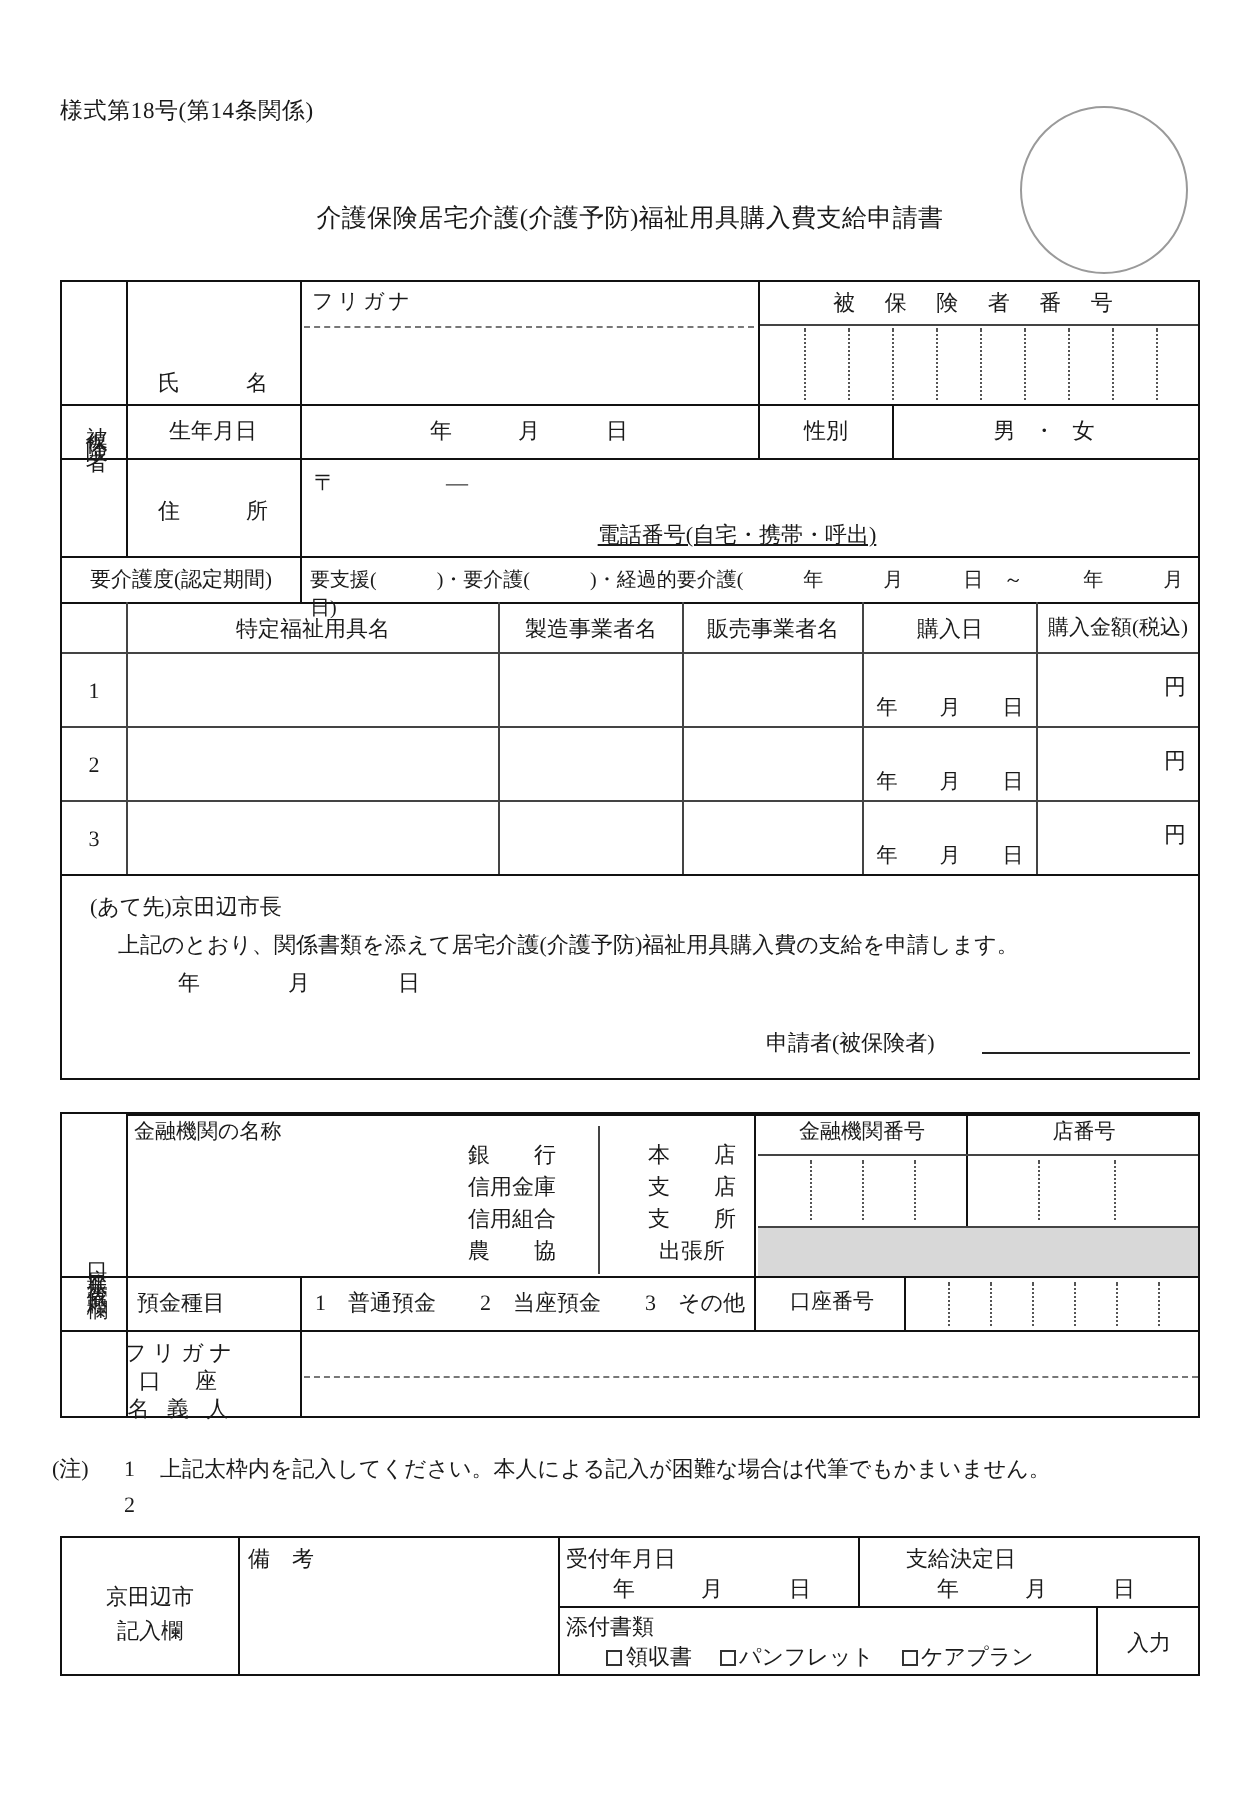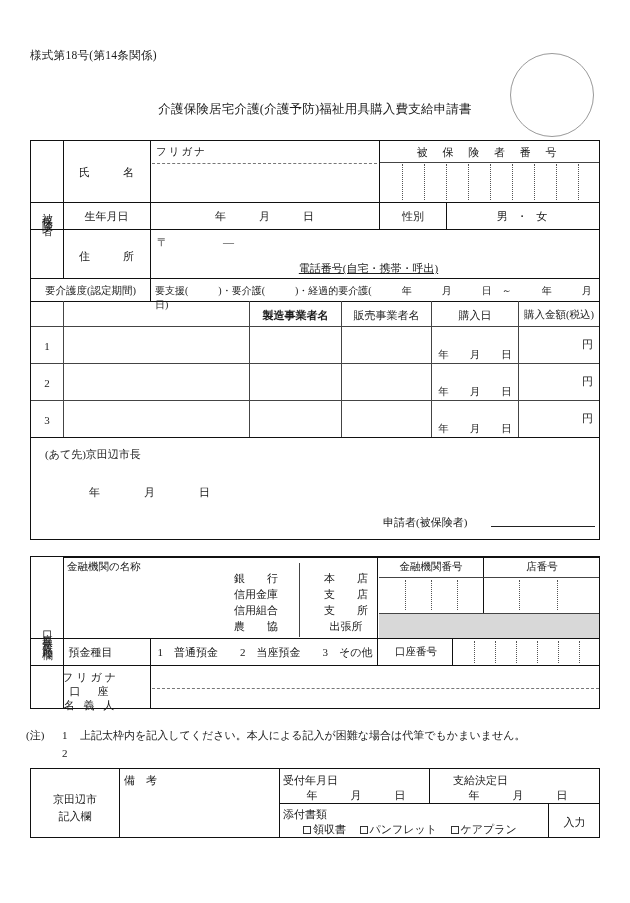--- a/index.html
+++ b/index.html
@@ -67,21 +67,21 @@
 
     <div class="vline" style="left:32px;top:160px;height:136px;"></div>
     <div class="vline" style="left:218px;top:160px;height:136px;"></div>
     <div class="vline" style="left:310px;top:160px;height:136px;"></div>
     <div class="vline" style="left:400px;top:160px;height:136px;"></div>
     <div class="vline" style="left:487px;top:160px;height:136px;"></div>
 
     <div class="cell vtext ctr" style="left:0;top:6px;width:32px;height:130px;font-size:11px;letter-spacing:4px;
                 display:flex;align-items:center;justify-content:center;">被保険者</div>
 
-    <div class="cell ctr" style="left:32px;top:24px;width:87px;">氏　　　名</div>
+    <div class="cell ctr" style="left:32px;top:44px;width:87px;">氏　　　名</div>
     <div class="cell" style="left:125px;top:4px;width:100px;font-size:10.5px;letter-spacing:2px;">フリガナ</div>
     <div class="dothoriz" style="left:121px;top:22px;width:225px;"></div>
     <div class="cell" style="left:121px;top:24px;width:225px;height:36px;"></div>
 
     <div class="cell ctr sp2" style="left:349px;top:4px;width:219px;font-size:11px;">被 保 険 者 番 号</div>
     <div class="hline" style="left:349px;top:21px;width:219px;"></div>
     <div class="cell" style="left:349px;top:21px;width:219px;height:40px;">
       <div class="dotline" style="left:22px;top:2px;height:36px;"></div>
       <div class="dotline" style="left:44px;top:2px;height:36px;"></div>
       <div class="dotline" style="left:66px;top:2px;height:36px;"></div>
@@ -99,21 +99,22 @@
     <div class="cell ctr" style="left:349px;top:68px;width:66px;">性別</div>
     <div class="cell ctr sp1" style="left:417px;top:68px;width:151px;">男 ・ 女</div>
 
     <div class="cell ctr" style="left:32px;top:108px;width:87px;">住　　　所</div>
     <div class="cell" style="left:126px;top:94px;width:200px;">〒　　　　　―</div>
     <div class="cell ctr" style="left:114px;top:120px;width:447px;text-decoration:underline;">電話番号(自宅・携帯・呼出)</div>
 
     <div class="cell ctr" style="left:0;top:143px;width:119px;font-size:10.5px;">要介護度(認定期間)</div>
     <div class="cell" style="left:124px;top:143px;width:444px;font-size:10px;">要支援(　　　)・要介護(　　　)・経過的要介護(　　　年　　　月　　　日　～　　　年　　　月　　　日)</div>
 
-    <div class="cell ctr" style="left:219px;top:167px;width:91px;font-weight:bold;">製造事業者名</div>
+    <div class="cell ctr" style="left:33px;top:167px;width:185px;">特定福祉用具名</div>
+    <div class="cell ctr" style="left:219px;top:167px;width:91px;">製造事業者名</div>
     <div class="cell ctr" style="left:311px;top:167px;width:89px;">販売事業者名</div>
     <div class="cell ctr" style="left:401px;top:167px;width:86px;">購入日</div>
     <div class="cell ctr" style="left:488px;top:167px;width:80px;font-size:10.5px;">購入金額(税込)</div>
 
     <div class="cell ctr" style="left:0;top:198px;width:32px;">1</div>
     <div class="cell" style="left:33px;top:188px;width:185px;height:33px;"></div>
     <div class="cell" style="left:219px;top:188px;width:91px;height:33px;"></div>
     <div class="cell" style="left:311px;top:188px;width:89px;height:33px;"></div>
     <div class="cell ctr" style="left:401px;top:207px;width:86px;font-size:10.5px;">年　　月　　日</div>
     <div class="cell" style="left:488px;top:196px;width:74px;text-align:right;">円</div>
@@ -126,20 +127,21 @@
     <div class="cell" style="left:488px;top:233px;width:74px;text-align:right;">円</div>
 
     <div class="cell ctr" style="left:0;top:272px;width:32px;">3</div>
     <div class="cell" style="left:33px;top:262px;width:185px;height:33px;"></div>
     <div class="cell" style="left:219px;top:262px;width:91px;height:33px;"></div>
     <div class="cell" style="left:311px;top:262px;width:89px;height:33px;"></div>
     <div class="cell ctr" style="left:401px;top:281px;width:86px;font-size:10.5px;">年　　月　　日</div>
     <div class="cell" style="left:488px;top:270px;width:74px;text-align:right;">円</div>
 
     <div class="cell" style="left:14px;top:306px;width:300px;">(あて先)京田辺市長</div>
+    <div class="cell" style="left:28px;top:325px;width:540px;">上記のとおり、関係書類を添えて居宅介護(介護予防)福祉用具購入費の支給を申請します。</div>
     <div class="cell" style="left:58px;top:344px;width:250px;">年　　　　月　　　　日</div>
     <div class="cell" style="left:352px;top:374px;width:110px;">申請者(被保険者)</div>
     <div class="cell" style="left:460px;top:374px;width:104px;">
       <span class="ul-line" style="width:104px;"></span>
     </div>
   </div>
 
   <div class="frame" style="left:30px;top:556px;width:570px;height:153px;">
 
     <div class="hline thick" style="left:32px;top:0;width:536px;height:1.2px;"></div>

